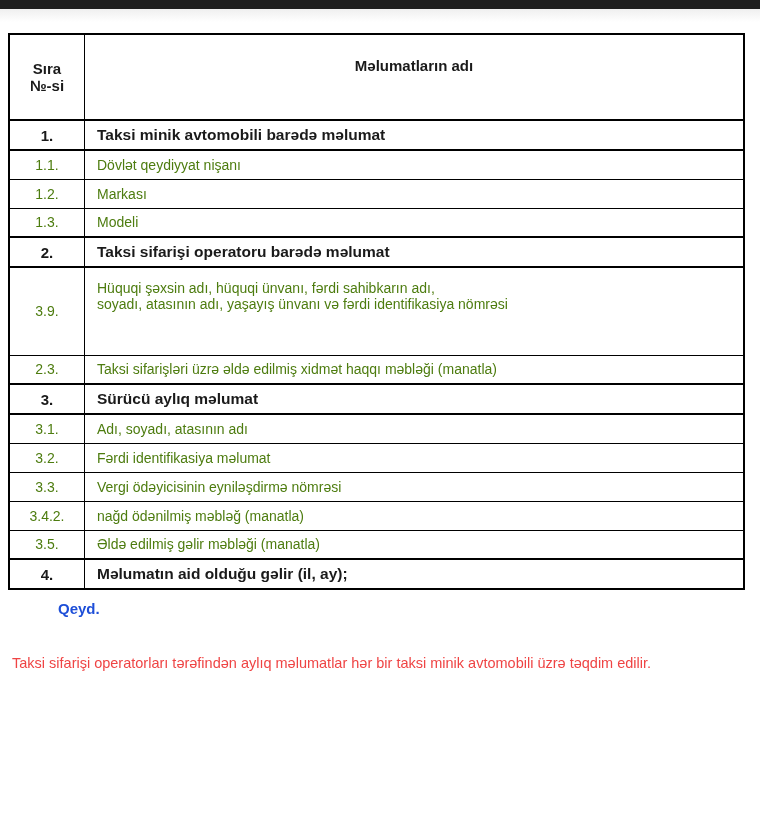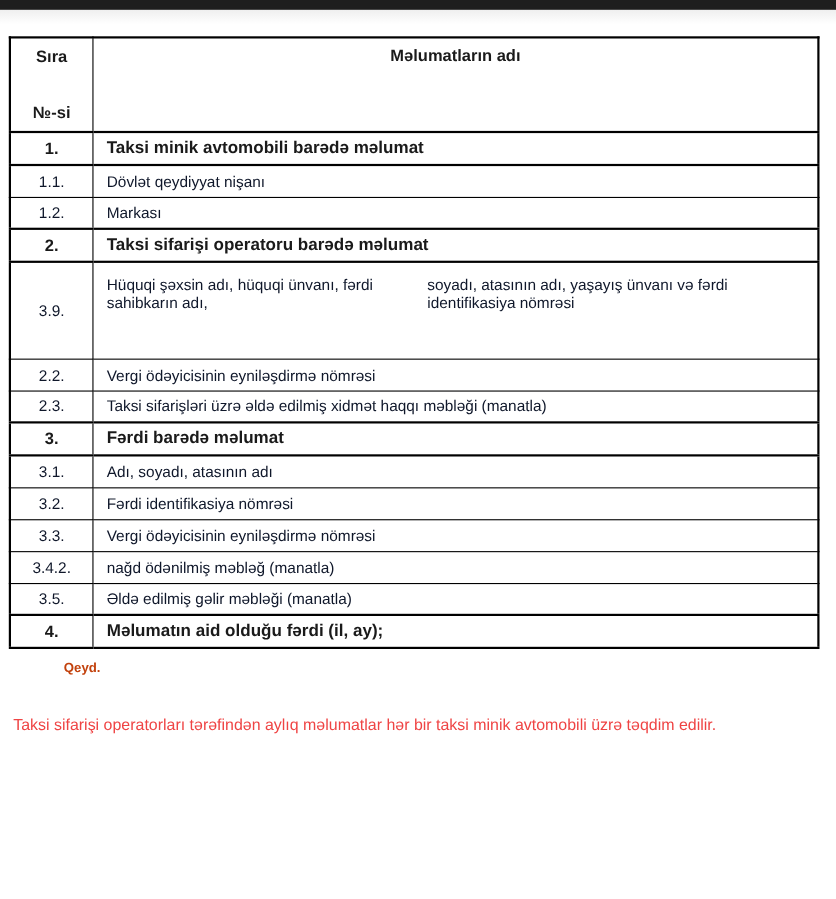--- a/index.html
+++ b/index.html
@@ -47,36 +47,36 @@
   }
   thead th {
     font-weight: bold;
     color: #1a1a1a;
     font-size: 15px;
     vertical-align: top;
   }
   .sira-wrap {
     display: flex;
     flex-direction: column;
-    justify-content: space-between;
+    justify-content: center;
     align-items: center;
     height: 68px;
     padding: 8px 0;
   }
   .name-label {
     display: block;
     text-align: center;
-    padding-top: 7px;
+    padding-top: 22px;
   }
   tbody tr {
     height: 29px;
   }
   tbody td {
     font-size: 14px;
-    color: #0f172a;
+    color: #4d7c0f;
     vertical-align: middle;
   }
   tbody td.col-text {
     padding-left: 12px;
     border-radius: 14px;
   }
   tr.section-row {
     height: 30px;
   }
   tr.section-row td {
@@ -89,30 +89,30 @@
     font-size: 15.5px;
   }
   tr.section-row td.col-num {
     font-size: 15px;
   }
   tr.tall-row {
     height: 88px;
   }
   .tall-wrap {
     display: flex;
-    flex-direction: row;
+    flex-direction: column;
     justify-content: flex-start;
     height: 64px;
     margin: 12px 0 10px;
   }
   .note {
     margin: 10px 0 0 50px;
     font-weight: bold;
-    font-size: 12px;
-    color: #c2410c;
+    font-size: 15px;
+    color: #1d4ed8;
   }
   .footer-text {
     margin: 38px 0 0 4px;
     font-size: 14.5px;
     color: #ef4444;
     white-space: nowrap;
   }
 </style>
 </head>
 <body>
@@ -142,68 +142,68 @@
           <td class="col-text">Taksi minik avtomobili barədə məlumat</td>
         </tr>
         <tr>
           <td class="col-num">1.1.</td>
           <td class="col-text">Dövlət qeydiyyat nişanı</td>
         </tr>
         <tr>
           <td class="col-num">1.2.</td>
           <td class="col-text">Markası</td>
         </tr>
+        <tr>
+          <td class="col-num">1.3.</td>
+          <td class="col-text">Modeli</td>
+        </tr>
         <tr class="section-row">
           <td class="col-num">2.</td>
           <td class="col-text">Taksi sifarişi operatoru barədə məlumat</td>
         </tr>
         <tr class="tall-row">
           <td class="col-num">3.9.</td>
           <td class="col-text">
             <div class="tall-wrap">
               <div>Hüquqi şəxsin adı, hüquqi ünvanı, fərdi sahibkarın adı,</div>
               <div>soyadı, atasının adı, yaşayış ünvanı və fərdi identifikasiya nömrəsi</div>
             </div>
           </td>
         </tr>
         <tr>
-          <td class="col-num">2.2.</td>
-          <td class="col-text">Vergi ödəyicisinin eyniləşdirmə nömrəsi</td>
-        </tr>
-        <tr>
           <td class="col-num">2.3.</td>
           <td class="col-text">Taksi sifarişləri üzrə əldə edilmiş xidmət haqqı məbləği (manatla)</td>
         </tr>
         <tr class="section-row">
           <td class="col-num">3.</td>
-          <td class="col-text">Fərdi barədə məlumat</td>
+          <td class="col-text">Sürücü aylıq məlumat</td>
         </tr>
         <tr>
           <td class="col-num">3.1.</td>
           <td class="col-text">Adı, soyadı, atasının adı</td>
         </tr>
         <tr>
           <td class="col-num">3.2.</td>
-          <td class="col-text">Fərdi identifikasiya nömrəsi</td>
+          <td class="col-text">Fərdi identifikasiya məlumat</td>
         </tr>
         <tr>
           <td class="col-num">3.3.</td>
           <td class="col-text">Vergi ödəyicisinin eyniləşdirmə nömrəsi</td>
         </tr>
         <tr>
           <td class="col-num">3.4.2.</td>
           <td class="col-text">nağd ödənilmiş məbləğ (manatla)</td>
         </tr>
         <tr>
           <td class="col-num">3.5.</td>
           <td class="col-text">Əldə edilmiş gəlir məbləği (manatla)</td>
         </tr>
         <tr class="section-row">
           <td class="col-num">4.</td>
-          <td class="col-text">Məlumatın aid olduğu fərdi (il, ay);</td>
+          <td class="col-text">Məlumatın aid olduğu gəlir (il, ay);</td>
         </tr>
       </tbody>
   </table>
 
   <div class="note">Qeyd.</div>
 
   <p class="footer-text">Taksi sifarişi operatorları tərəfindən aylıq məlumatlar hər bir taksi minik avtomobili üzrə təqdim edilir.</p>
 
 </div>
 

